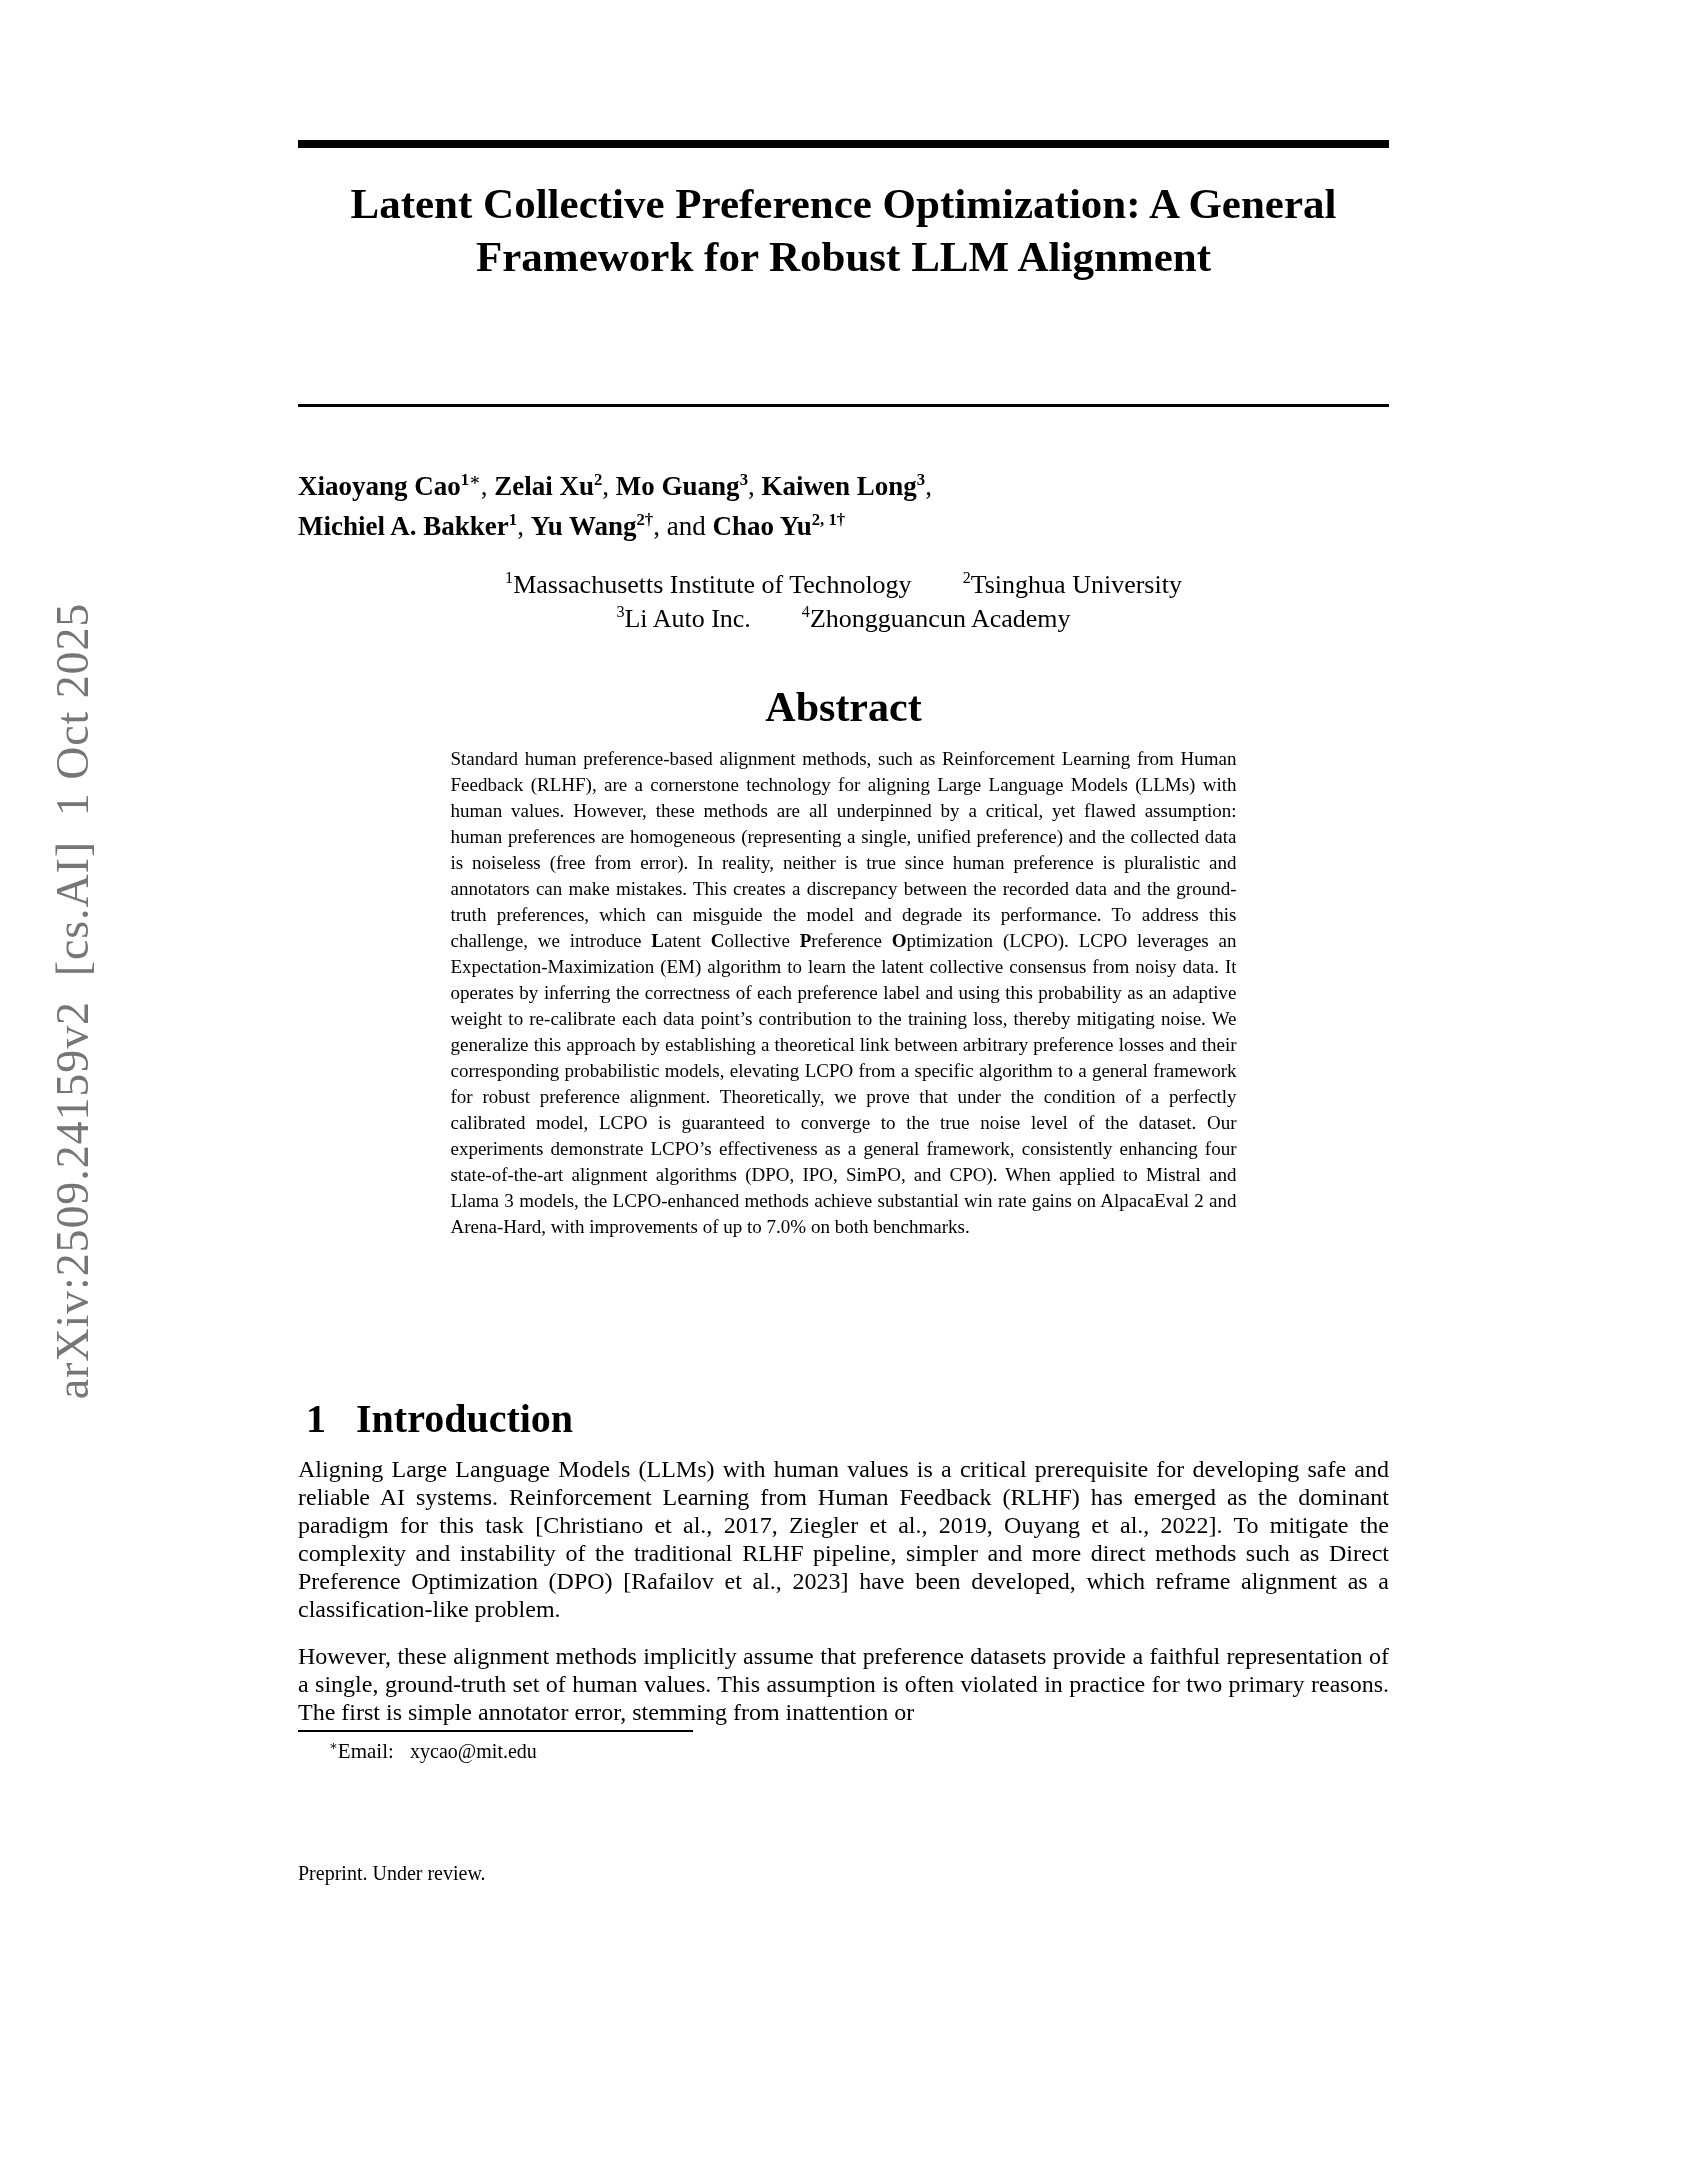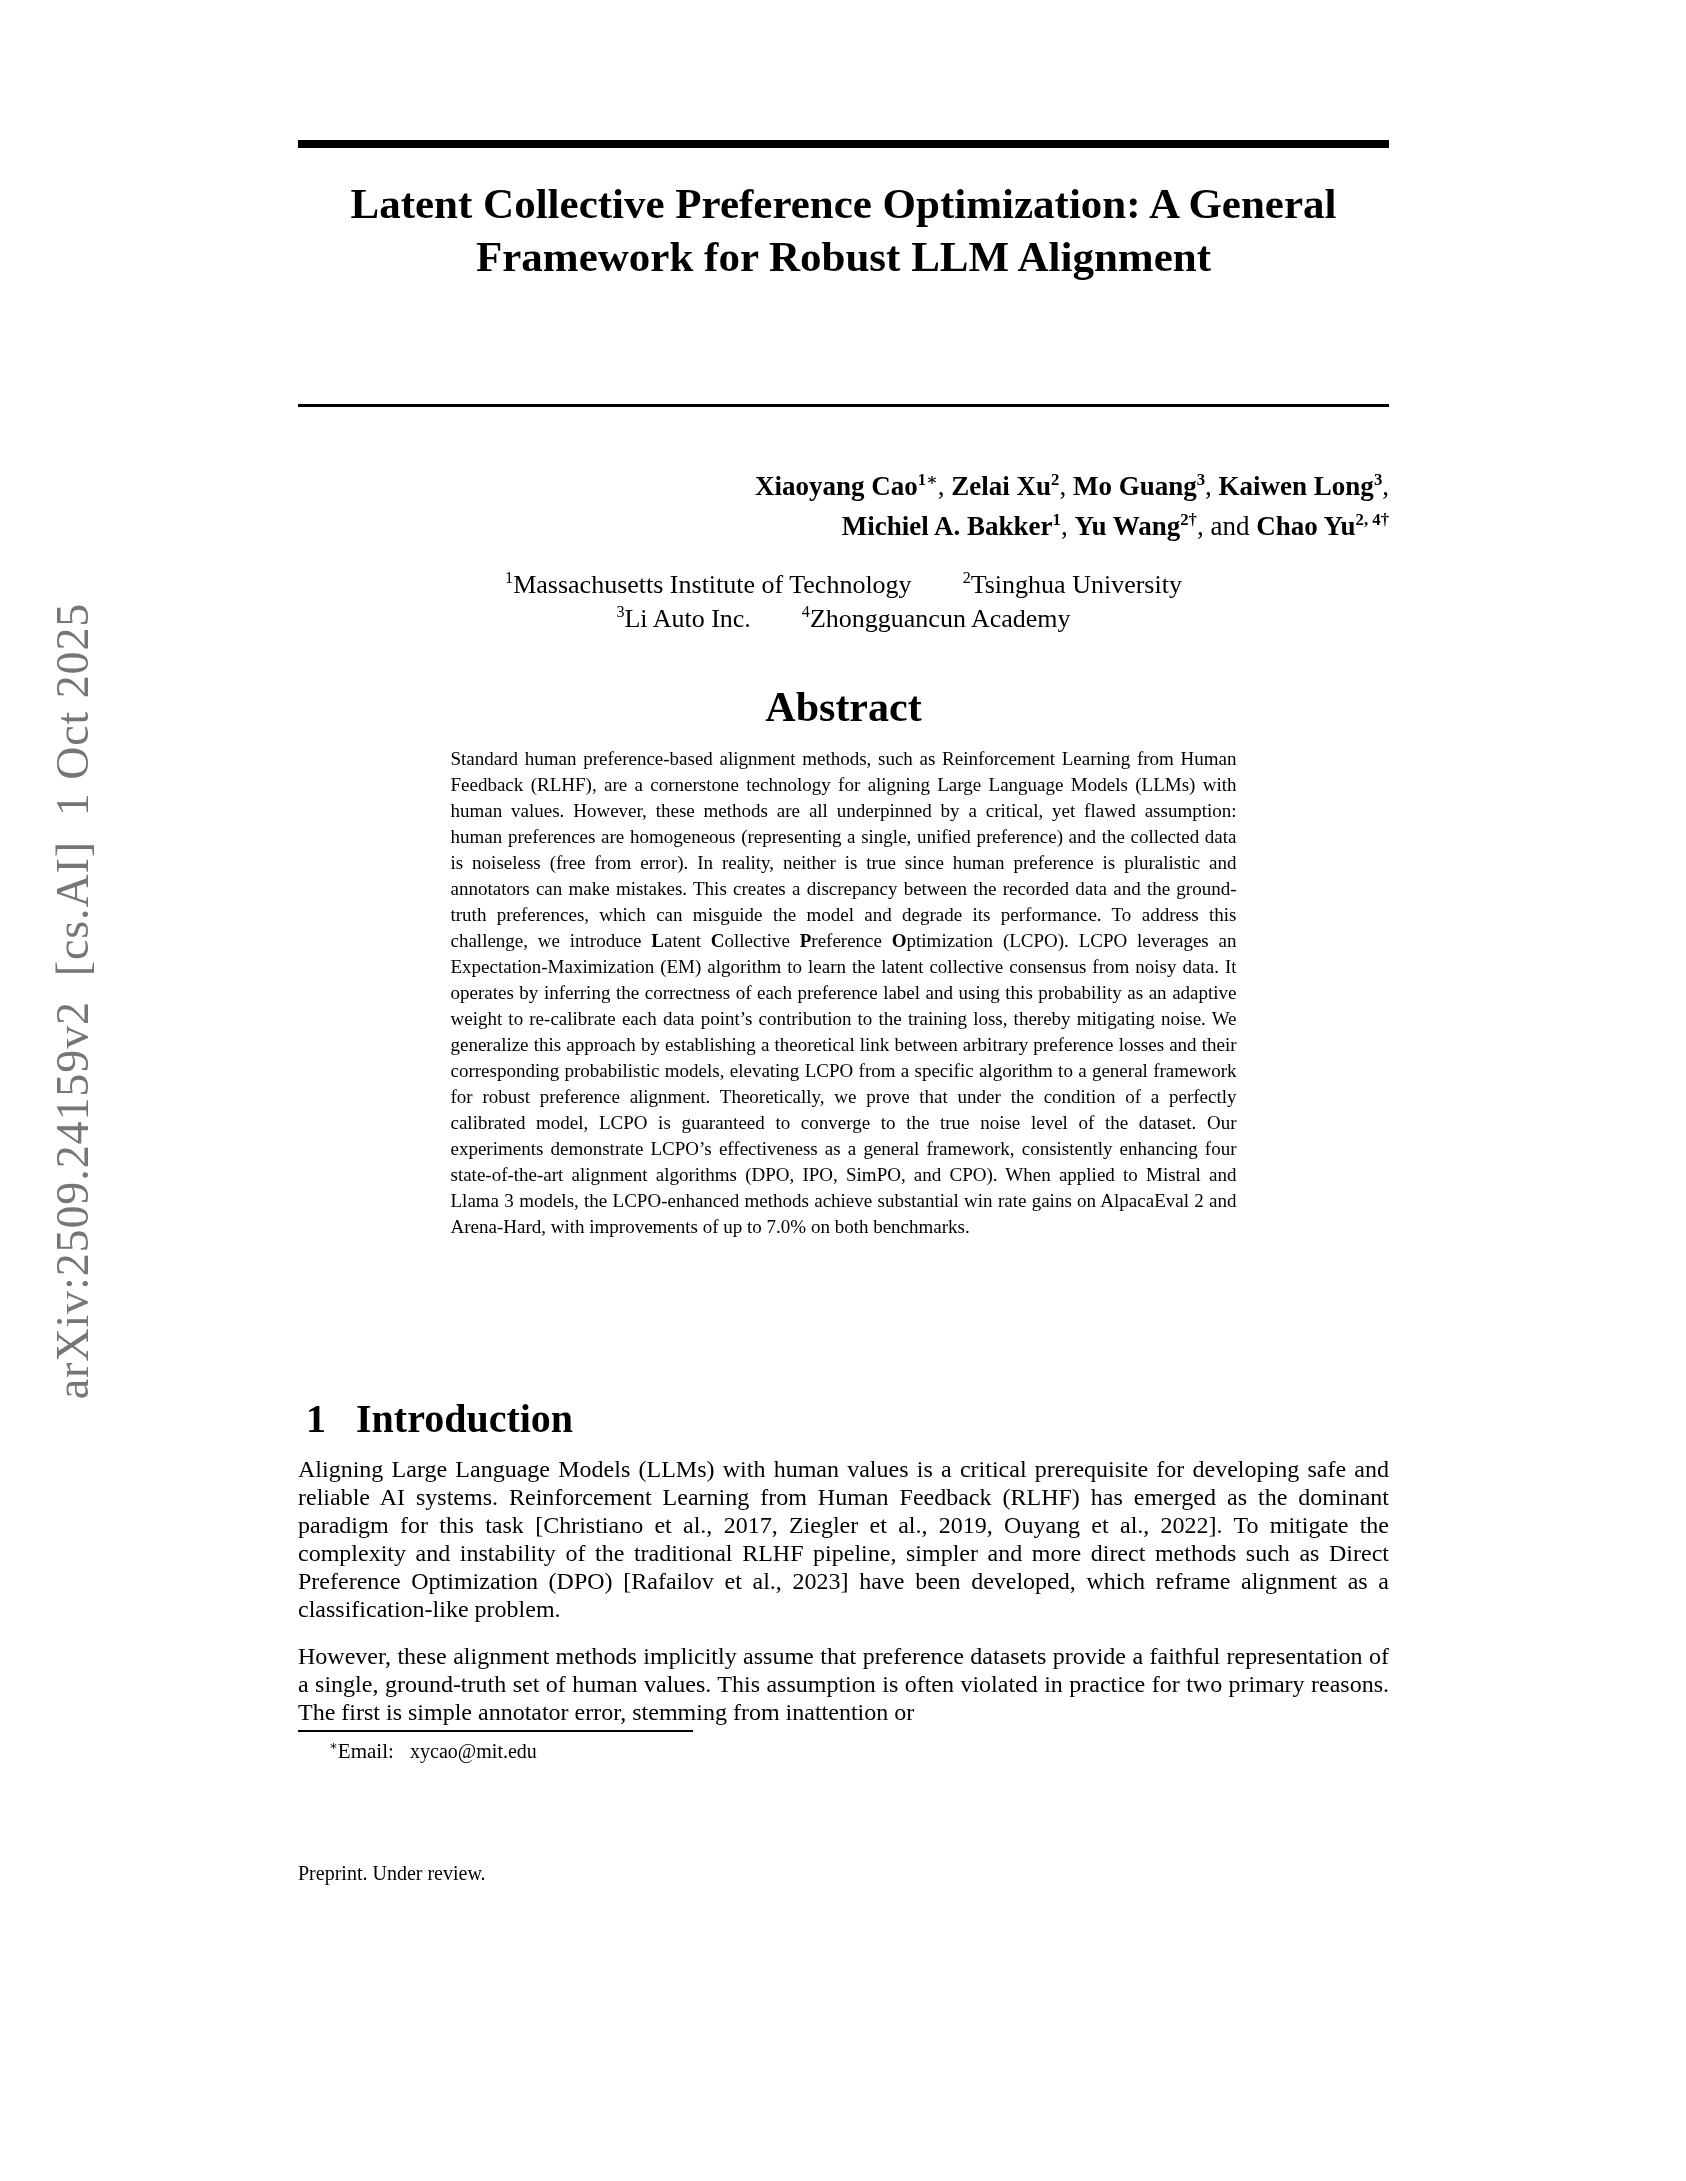--- a/index.html
+++ b/index.html
@@ -33,21 +33,21 @@
   }
   .rule-thick { height: 8.3px; background: #000; margin-top: 140px; }
   .rule-thin  { height: 2.8px; background: #000; margin-top: 121px; }
   h1.title {
     margin: 29px 0 0 0;
     text-align: center;
     font-weight: bold;
     font-size: 43px;
     line-height: 53px;
   }
-  .authors { margin-top: 59px; text-align: right; }
+  .authors { margin-top: 59px; text-align: left; }
   .author-line { font-size: 27px; line-height: 40px; }
   .author-name { font-weight: bold; }
   .author-sep { font-weight: normal; }
   sup { font-size: 0.62em; line-height: 0; vertical-align: super; }
   .affiliations { margin-top: 22px; text-align: center; }
   .affil-line { font-size: 26px; line-height: 34px; }
   .affil + .affil { margin-left: 51px; text-align: center; }
   .abstract-wrap { width: 786px; margin: 0 auto; }
   .abstract-heading {
     text-align: center;
@@ -100,21 +100,21 @@
 
     <h1 class="title">
       <div>Latent Collective Preference Optimization: A General</div>
       <div>Framework for Robust LLM Alignment</div>
     </h1>
 
     <div class="rule-thin"></div>
 
     <div class="authors">
         <div class="author-line"><span class="author-name">Xiaoyang Cao<sup>1∗</sup></span><span class="author-sep">, </span><span class="author-name">Zelai Xu<sup>2</sup></span><span class="author-sep">, </span><span class="author-name">Mo Guang<sup>3</sup></span><span class="author-sep">, </span><span class="author-name">Kaiwen Long<sup>3</sup></span><span class="author-sep">,</span></div>
-        <div class="author-line"><span class="author-name">Michiel A. Bakker<sup>1</sup></span><span class="author-sep">, </span><span class="author-name">Yu Wang<sup>2†</sup></span><span class="author-sep">, and </span><span class="author-name">Chao Yu<sup>2, 4†</sup></span></div>
+        <div class="author-line"><span class="author-name">Michiel A. Bakker<sup>1</sup></span><span class="author-sep">, </span><span class="author-name">Yu Wang<sup>2†</sup></span><span class="author-sep">, and </span><span class="author-name">Chao Yu<sup>2, 1†</sup></span></div>
       </div>
 
     <div class="affiliations">
         <div class="affil-line"><span class="affil"><sup>1</sup>Massachusetts Institute of Technology</span><span class="affil"><sup>2</sup>Tsinghua University</span></div>
         <div class="affil-line"><span class="affil"><sup>3</sup>Li Auto Inc.</span><span class="affil"><sup>4</sup>Zhongguancun Academy</span></div>
       </div>
 
     <div class="abstract-wrap">
       <div class="abstract-heading">Abstract</div>
       <div class="abstract-text"><span>Standard human preference-based alignment methods, such as Reinforcement Learning from Human Feedback (RLHF), are a cornerstone technology for aligning Large Language Models (LLMs) with human values. However, these methods are all underpinned by a critical, yet flawed assumption: human preferences are homogeneous (representing a single, unified preference) and the collected data is noiseless (free from error). In reality, neither is true since human preference is pluralistic and annotators can make mistakes. This creates a discrepancy between the recorded data and the ground-truth preferences, which can misguide the model and degrade its performance. To address this challenge, we introduce </span><b>L</b><span>atent </span><b>C</b><span>ollective </span><b>P</b><span>reference </span><b>O</b><span>ptimization (LCPO). LCPO leverages an Expectation-Maximization (EM) algorithm to learn the latent collective consensus from noisy data. It operates by inferring the correctness of each preference label and using this probability as an adaptive weight to re-calibrate each data point’s contribution to the training loss, thereby mitigating noise. We generalize this approach by establishing a theoretical link between arbitrary preference losses and their corresponding probabilistic models, elevating LCPO from a specific algorithm to a general framework for robust preference alignment. Theoretically, we prove that under the condition of a perfectly calibrated model, LCPO is guaranteed to converge to the true noise level of the dataset. Our experiments demonstrate LCPO’s effectiveness as a general framework, consistently enhancing four state-of-the-art alignment algorithms (DPO, IPO, SimPO, and CPO). When applied to Mistral and Llama 3 models, the LCPO-enhanced methods achieve substantial win rate gains on AlpacaEval 2 and Arena-Hard, with improvements of up to 7.0% on both benchmarks.</span></div>

